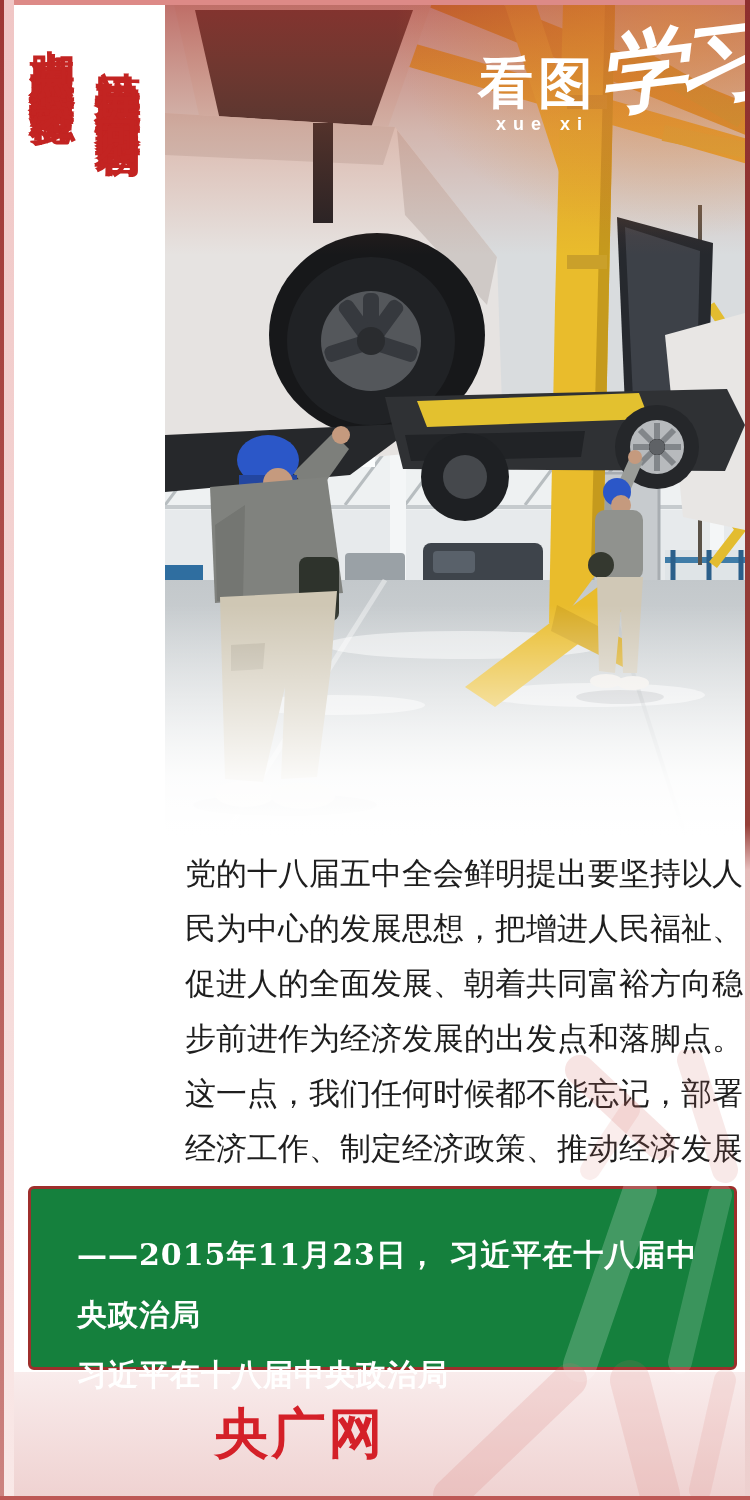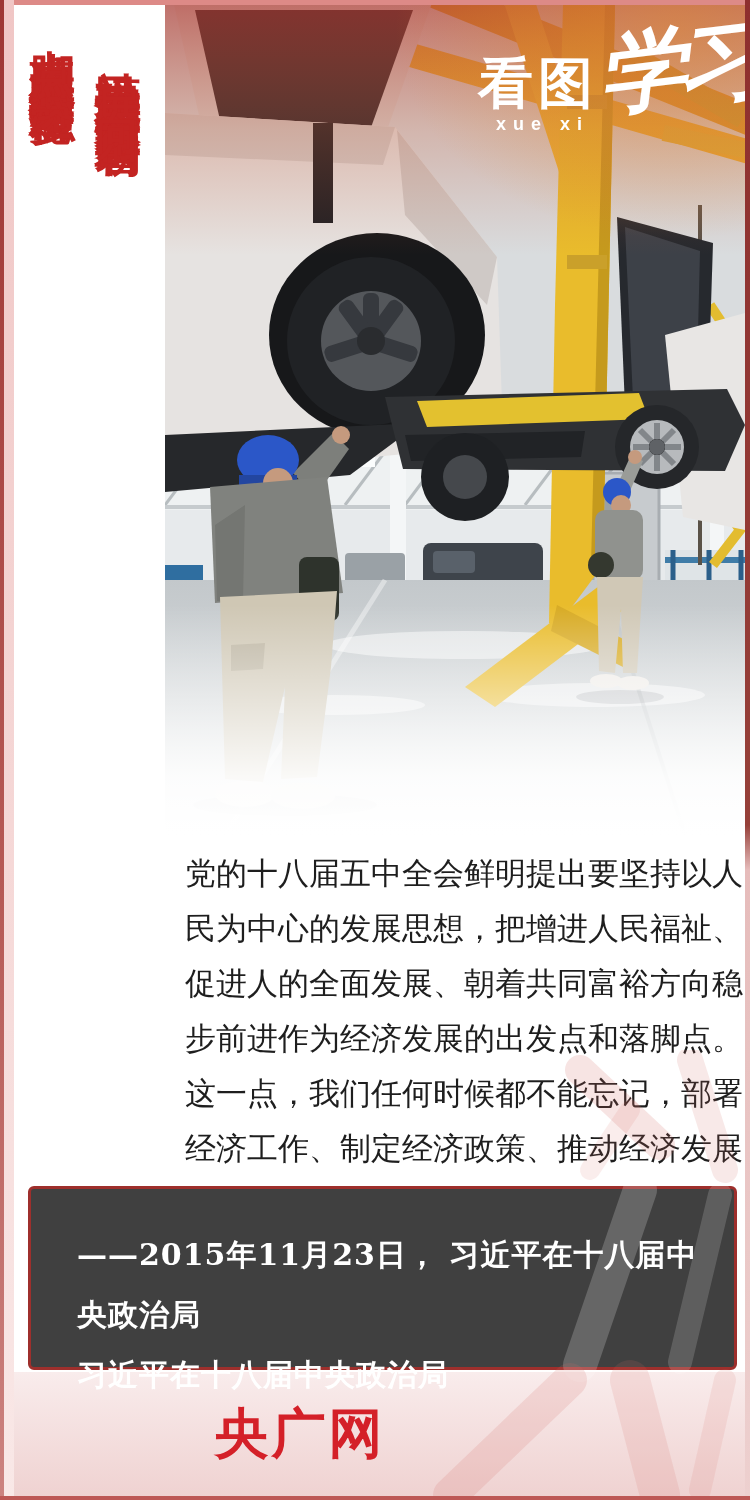--- a/index.html
+++ b/index.html
@@ -47,21 +47,21 @@
     font-family:"DejaVu Serif",serif;font-size:31px;line-height:55px;
     color:#1e1e1e;text-align:justify;text-justify:inter-ideograph;
   }
 
   
   .watermark{position:absolute;left:330px;top:1050px;width:420px;height:450px;z-index:12;pointer-events:none;}
 
   
   .quote-box{
     position:absolute;left:28px;top:1186px;width:709px;height:184px;z-index:10;
-    box-sizing:border-box;background:#404040;border:3px solid #9e2f2c;border-radius:6px;
+    box-sizing:border-box;background:#15803d;border:3px solid #9e2f2c;border-radius:6px;
     padding:36px 26px 0 46px;color:#ffffff;
     font-family:"DejaVu Serif",serif;font-weight:bold;font-size:30px;
     line-height:60px;letter-spacing:1px;
   }
 
   
   .bottom-strip{position:absolute;left:0;top:1372px;width:750px;height:125px;z-index:8;
     background:linear-gradient(180deg,#f9ecec,#efd2d1);}
   .footer-logo{
     position:absolute;left:0;top:1398px;width:600px;z-index:14;

